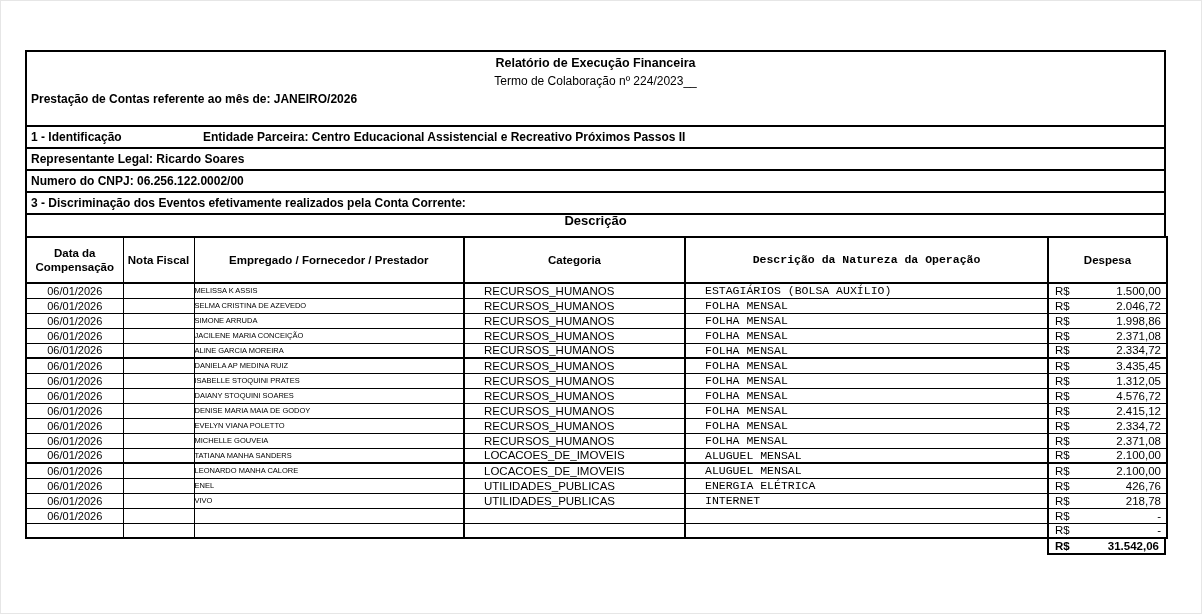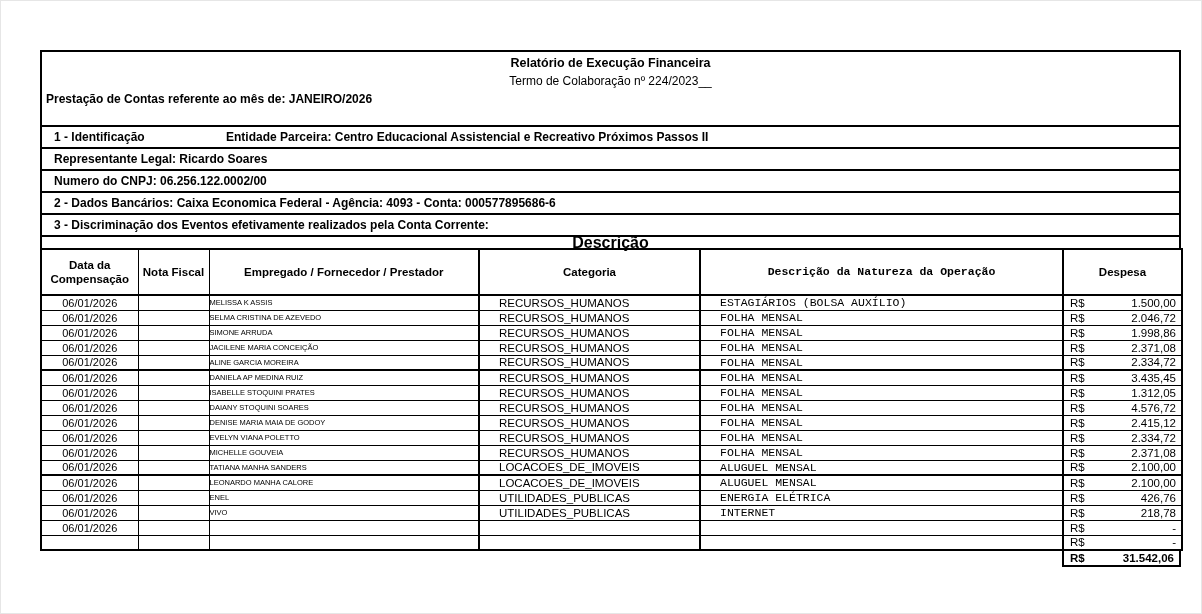--- a/index.html
+++ b/index.html
@@ -2,33 +2,33 @@
 <html><head>
 <meta charset="utf-8">
 <style>
   * { margin:0; padding:0; box-sizing:border-box; }
   html,body { background:#fff; }
   body { font-family:"Liberation Sans", sans-serif; color:#000; }
   .page {
     position:relative; width:1202px; height:614px; background:#fff;
     border:1px solid #e6e6e6; overflow:hidden;
   }
-  .doc { position:absolute; left:39px; top:51px; width:1141px; }
+  .doc { position:absolute; left:24px; top:51px; width:1141px; }
 
   
   .box { border:2px solid #000; margin-top:-2px; background:#fff; }
   .header-box { height:77px; padding-top:3px; }
   .header-box .c-line { text-align:center; font-size:12px; line-height:18px; }
   .header-box .title { font-weight:bold; font-size:12.5px; line-height:17px; }
   .header-box .prestacao { font-weight:bold; font-size:12px; line-height:19px; padding-left:4px; text-align:left; }
 
-  .info-row { height:24px; line-height:20px; font-weight:bold; font-size:12px; padding-left:12px; display:flex; align-items:center; }
+  .info-row { height:24px; line-height:20px; font-weight:bold; font-size:12px; padding-left:4px; display:flex; align-items:center; }
   .info-row .label-1 { display:inline-block; width:172px; flex:0 0 172px; }
 
-  .descricao-row { height:15px; line-height:12px; font-weight:bold; font-size:16px; text-align:center; }
+  .descricao-row { height:25px; line-height:12px; font-weight:bold; font-size:13px; text-align:center; }
 
   
   table { border-collapse:collapse; table-layout:fixed; width:1141px; margin-top:-2px; }
   td, th { border:1px solid #000; overflow:hidden; white-space:nowrap; padding:0; vertical-align:middle; }
   th { border-top-width:2px; border-bottom-width:2px; height:46px; font-size:11.5px; font-weight:bold; line-height:14px; white-space:normal; }
   td { height:15px; }
   .c1 { border-left-width:2px; }
   .c3 { border-right-width:2px; }
   .c4 { border-right-width:2px; }
   .c5 { border-right-width:2px;font-family:Liberation Mono, monospace; }
@@ -68,23 +68,20 @@
     </div>
 
     <div class="box info-row">
       <span>Representante Legal: Ricardo Soares</span>
     </div>
 
     <div class="box info-row">
       <span>Numero do CNPJ: 06.256.122.0002/00</span>
     </div>
 
-    <div class="box info-row">
-      <span>2 - Dados Bancários: Caixa Economica Federal  - Agência: 4093 - Conta: 000577895686-6</span>
-    </div>
 
     <div class="box info-row">
       <span>3 - Discriminação dos Eventos efetivamente realizados pela Conta Corrente:</span>
     </div>
 
     <div class="box descricao-row">Descrição</div>
 
     <table>
       <colgroup>
         <col style="width:97px">

